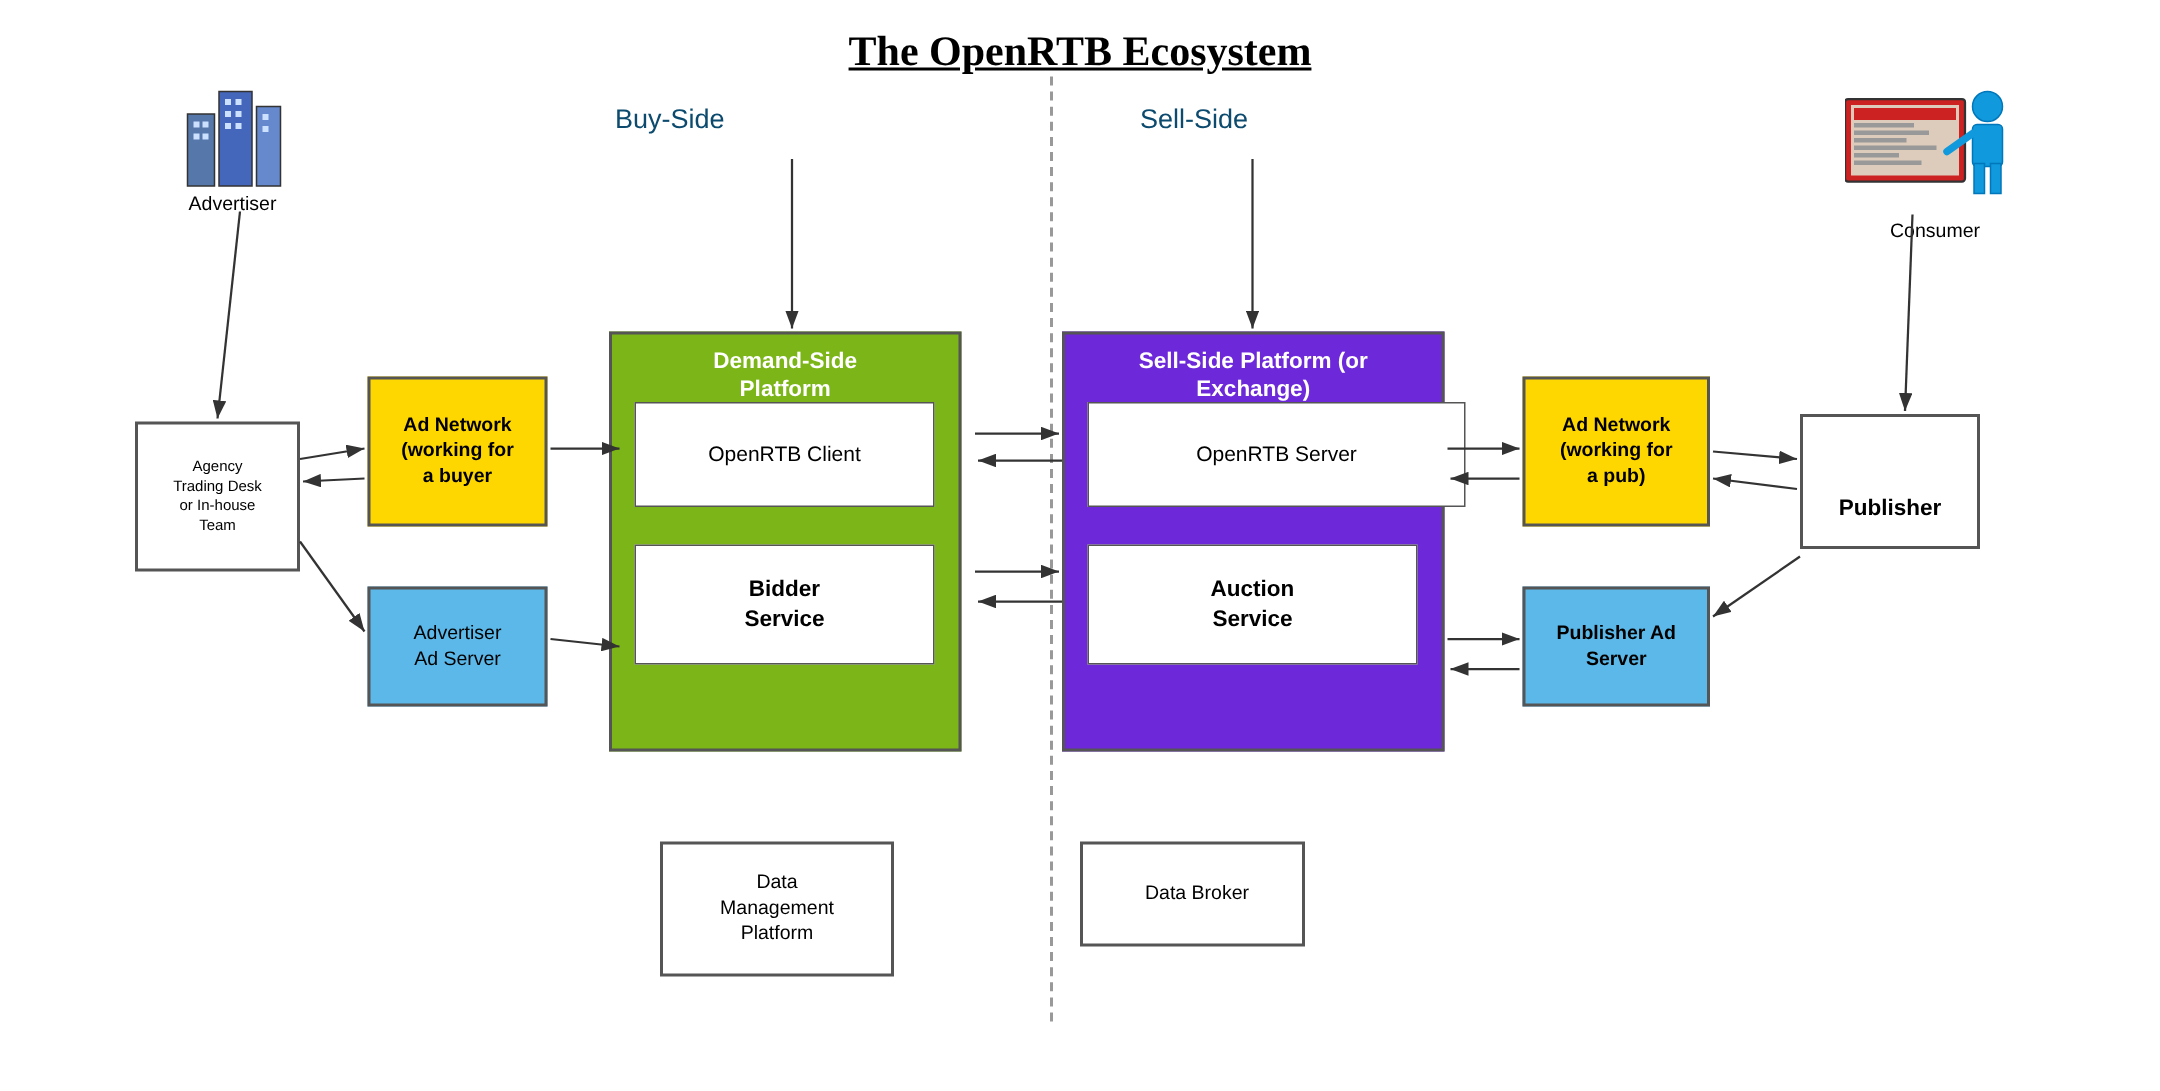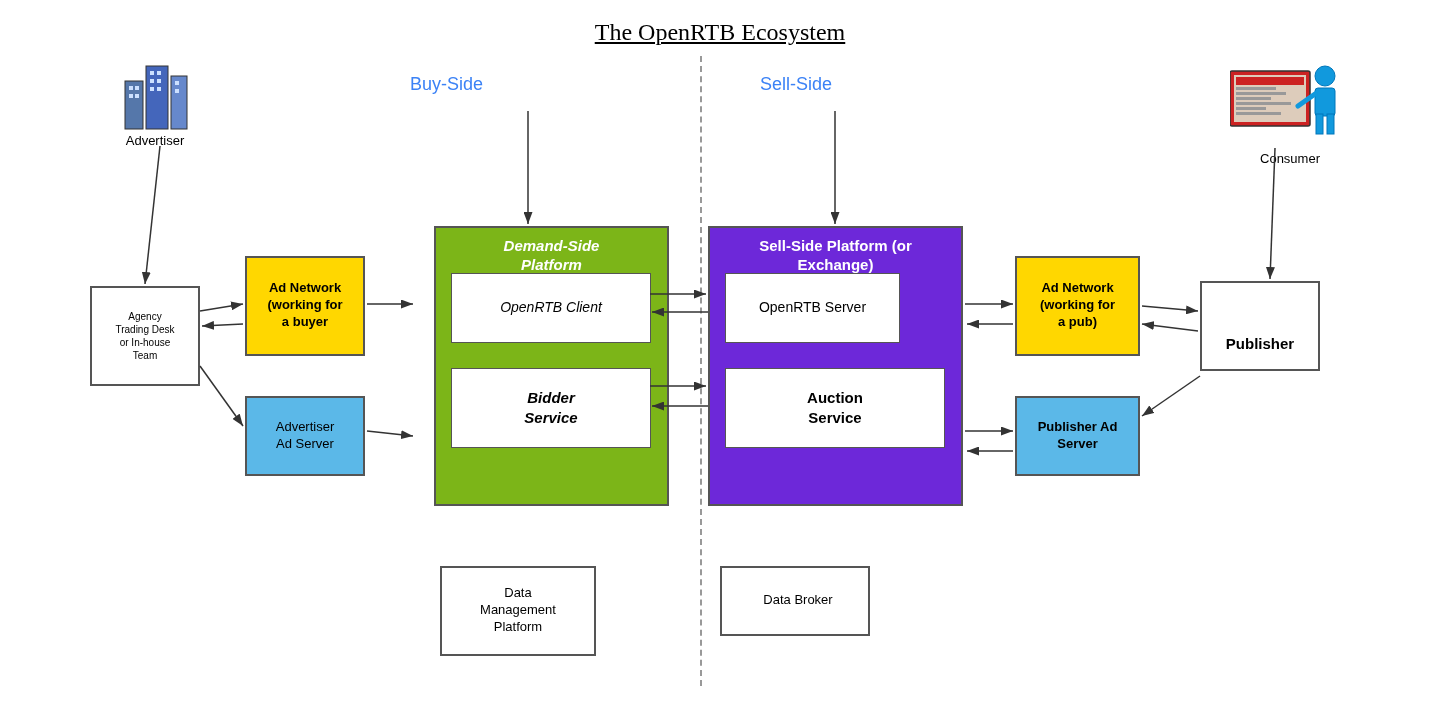--- a/index.html
+++ b/index.html
@@ -13,24 +13,23 @@
       align-items: center;
       justify-content: center;
     }
     .diagram-container {
       position: relative;
       width: 1320px;
       height: 690px;
     }
     .title {
       text-align: center;
-      font-size: 24px;
-      font-weight: normal;
+      font-size: 28px;
+      font-weight: bold;
       text-decoration: underline;
-      margin-bottom: 10px;
       font-family: Georgia, serif;
     }
     .main-area {
       position: relative;
       width: 100%;
       height: 630px;
     }
 
     
     .divider {
@@ -39,21 +38,21 @@
       top: 0;
       bottom: 0;
       border-left: 2px dashed #999;
       z-index: 1;
     }
 
     
     .side-label {
       position: absolute;
       font-size: 18px;
-      color: #3b82f6;
+      color: #0c4a6e;
       font-weight: normal;
     }
 
     
     .box {
       position: absolute;
       border: 2px solid #555;
       background: #fff;
       text-align: center;
       display: flex;
@@ -194,36 +193,36 @@
       <span style="white-space:pre-line; font-size:13px; font-weight:bold;">Ad Network
 (working for
 a buyer</span>
     </div>
 
     <div class="box box-blue" style="left: 185px; top: 340px; width: 120px; height: 80px;">
       <span style="white-space:pre-line; font-size:13px;">Advertiser
 Ad Server</span>
     </div>
 
-    <div class="box box-green" style="left: 374px; top: 170px; width: 235px; height: 280px; font-style: italic;">
+    <div class="box box-green" style="left: 346px; top: 170px; width: 235px; height: 280px;">
       <div style="position:absolute; top:8px; left:0; right:0; text-align:center; font-size:15px; color:#fff; font-weight:bold;">Demand-Side<br>Platform</div>
 
       <div class="box box-inner" style="position:absolute; left:15px; top:45px; width:200px; height:70px; display:flex; align-items:center; justify-content:center;">
         <span style="font-size:14px;">OpenRTB Client</span>
       </div>
 
       <div class="box box-inner" style="position:absolute; left:15px; top:140px; width:200px; height:80px; display:flex; align-items:center; justify-content:center;">
         <span style="font-size:15px; font-weight:bold;">Bidder<br>Service</span>
       </div>
     </div>
 
     <div class="box box-orange" style="left: 648px; top: 170px; width: 255px; height: 280px;">
       <div style="position:absolute; top:8px; left:0; right:0; text-align:center; font-size:15px; color:#fff; font-weight:bold;">Sell-Side Platform (or<br>Exchange)</div>
 
-      <div class="box box-inner" style="position:absolute; left:15px; top:45px; width:175px; height:70px; display:flex; align-items:center; ">
+      <div class="box box-inner" style="position:absolute; left:15px; top:45px; width:252px; height:70px; display:flex; align-items:center; ">
         <span style="font-size:14px;">OpenRTB Server</span>
       </div>
 
       <div class="box box-inner" style="position:absolute; left:15px; top:140px; width:220px; height:80px; display:flex; align-items:center; justify-content:center;">
         <span style="font-size:15px; font-weight:bold;">Auction<br>Service</span>
       </div>
     </div>
 
     <div class="box box-yellow" style="left: 955px; top: 200px; width: 125px; height: 100px;">
       <span style="white-space:pre-line; font-size:13px; font-weight:bold;">Ad Network

